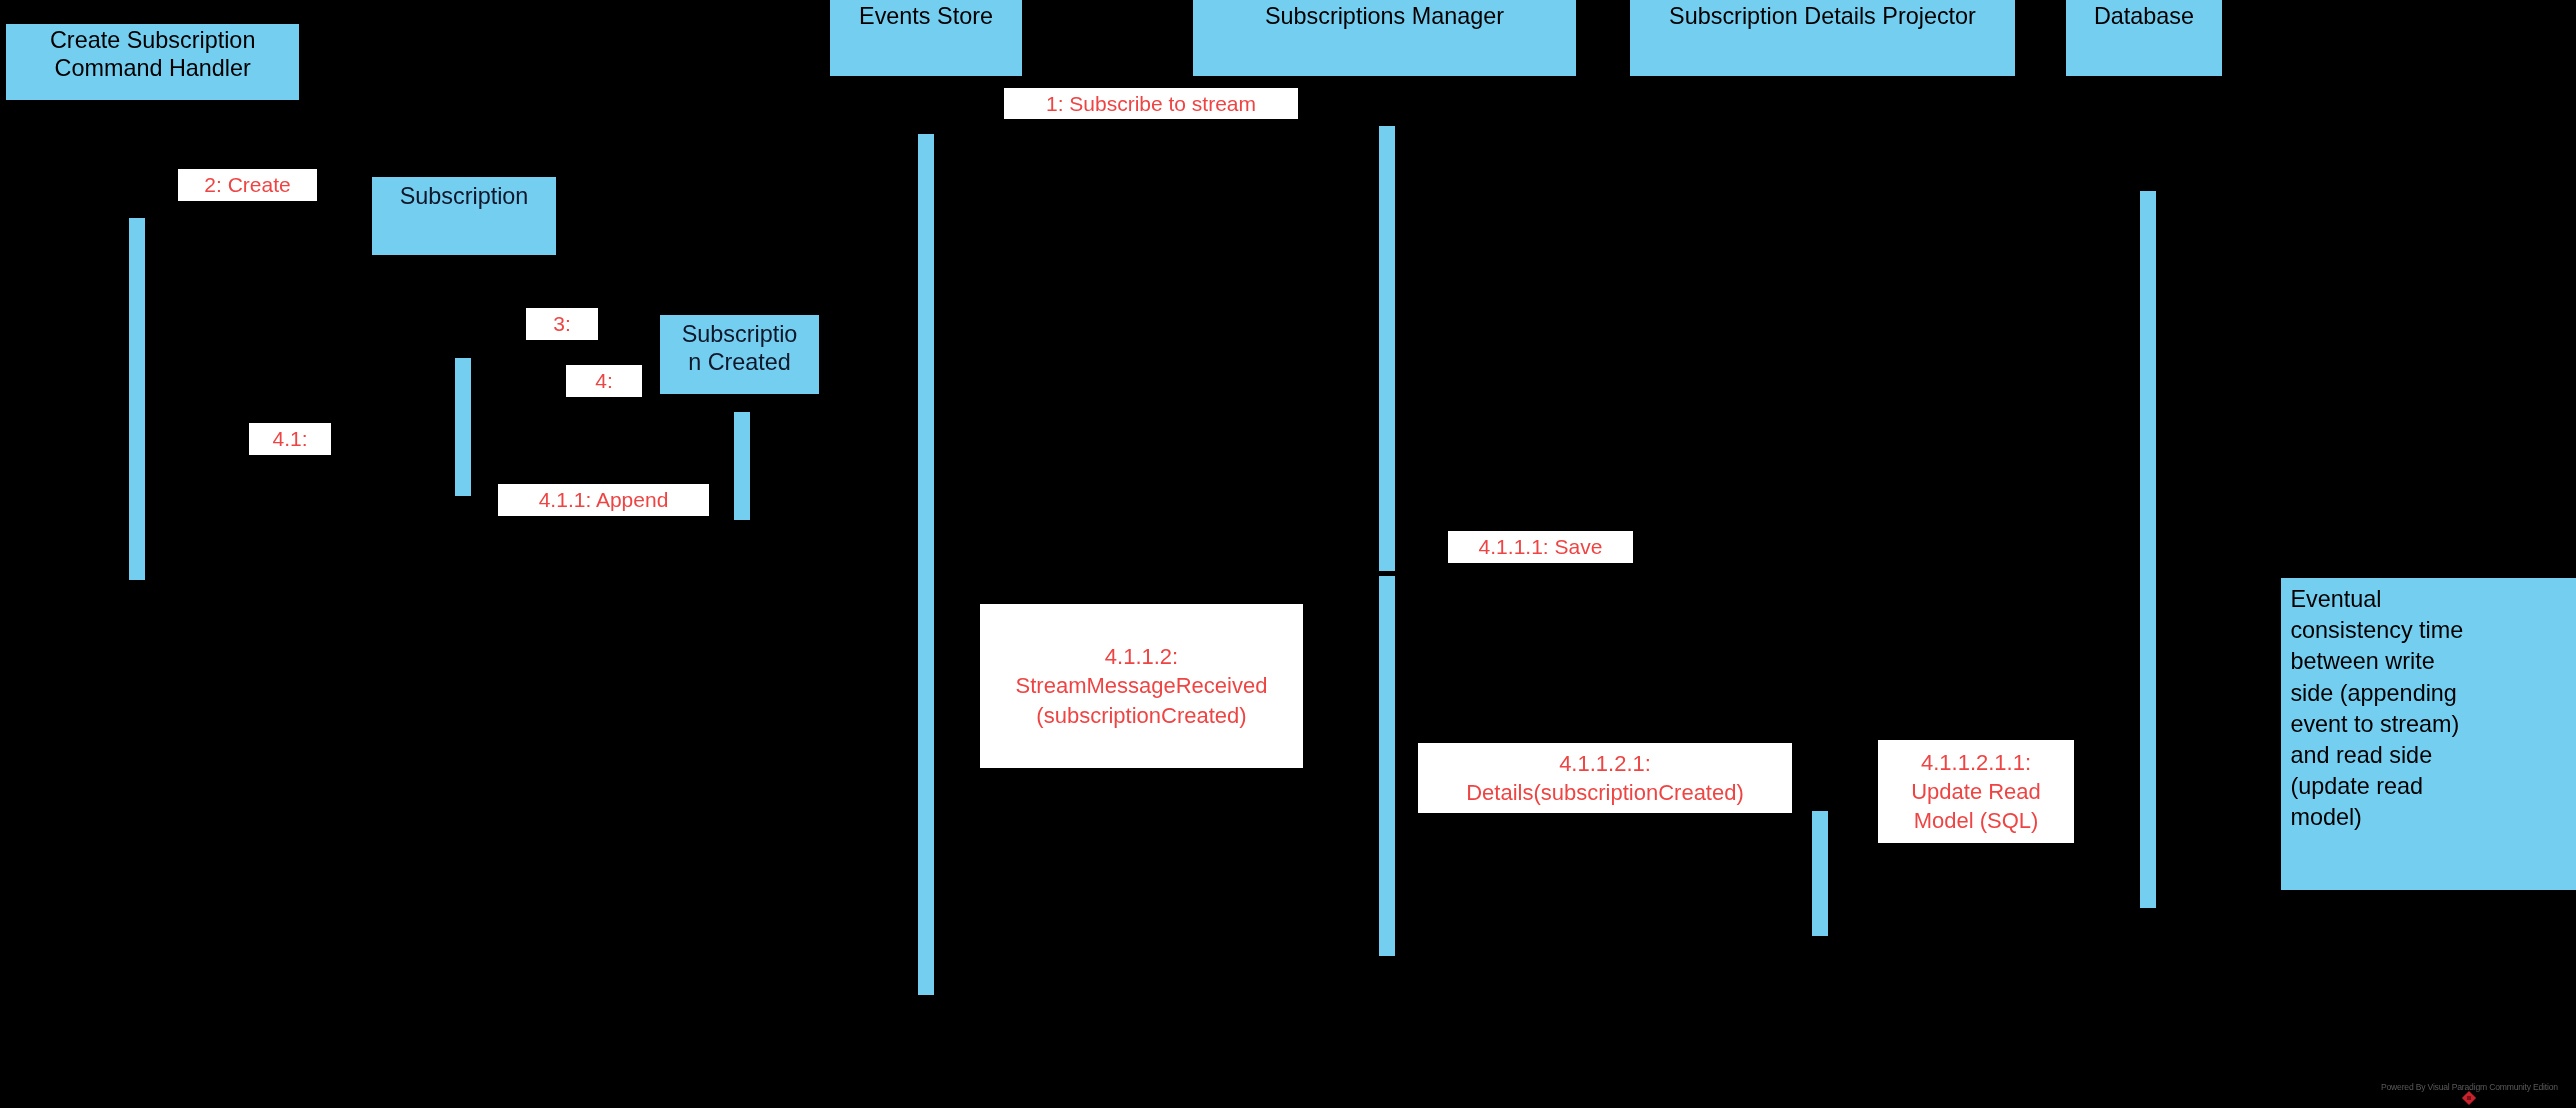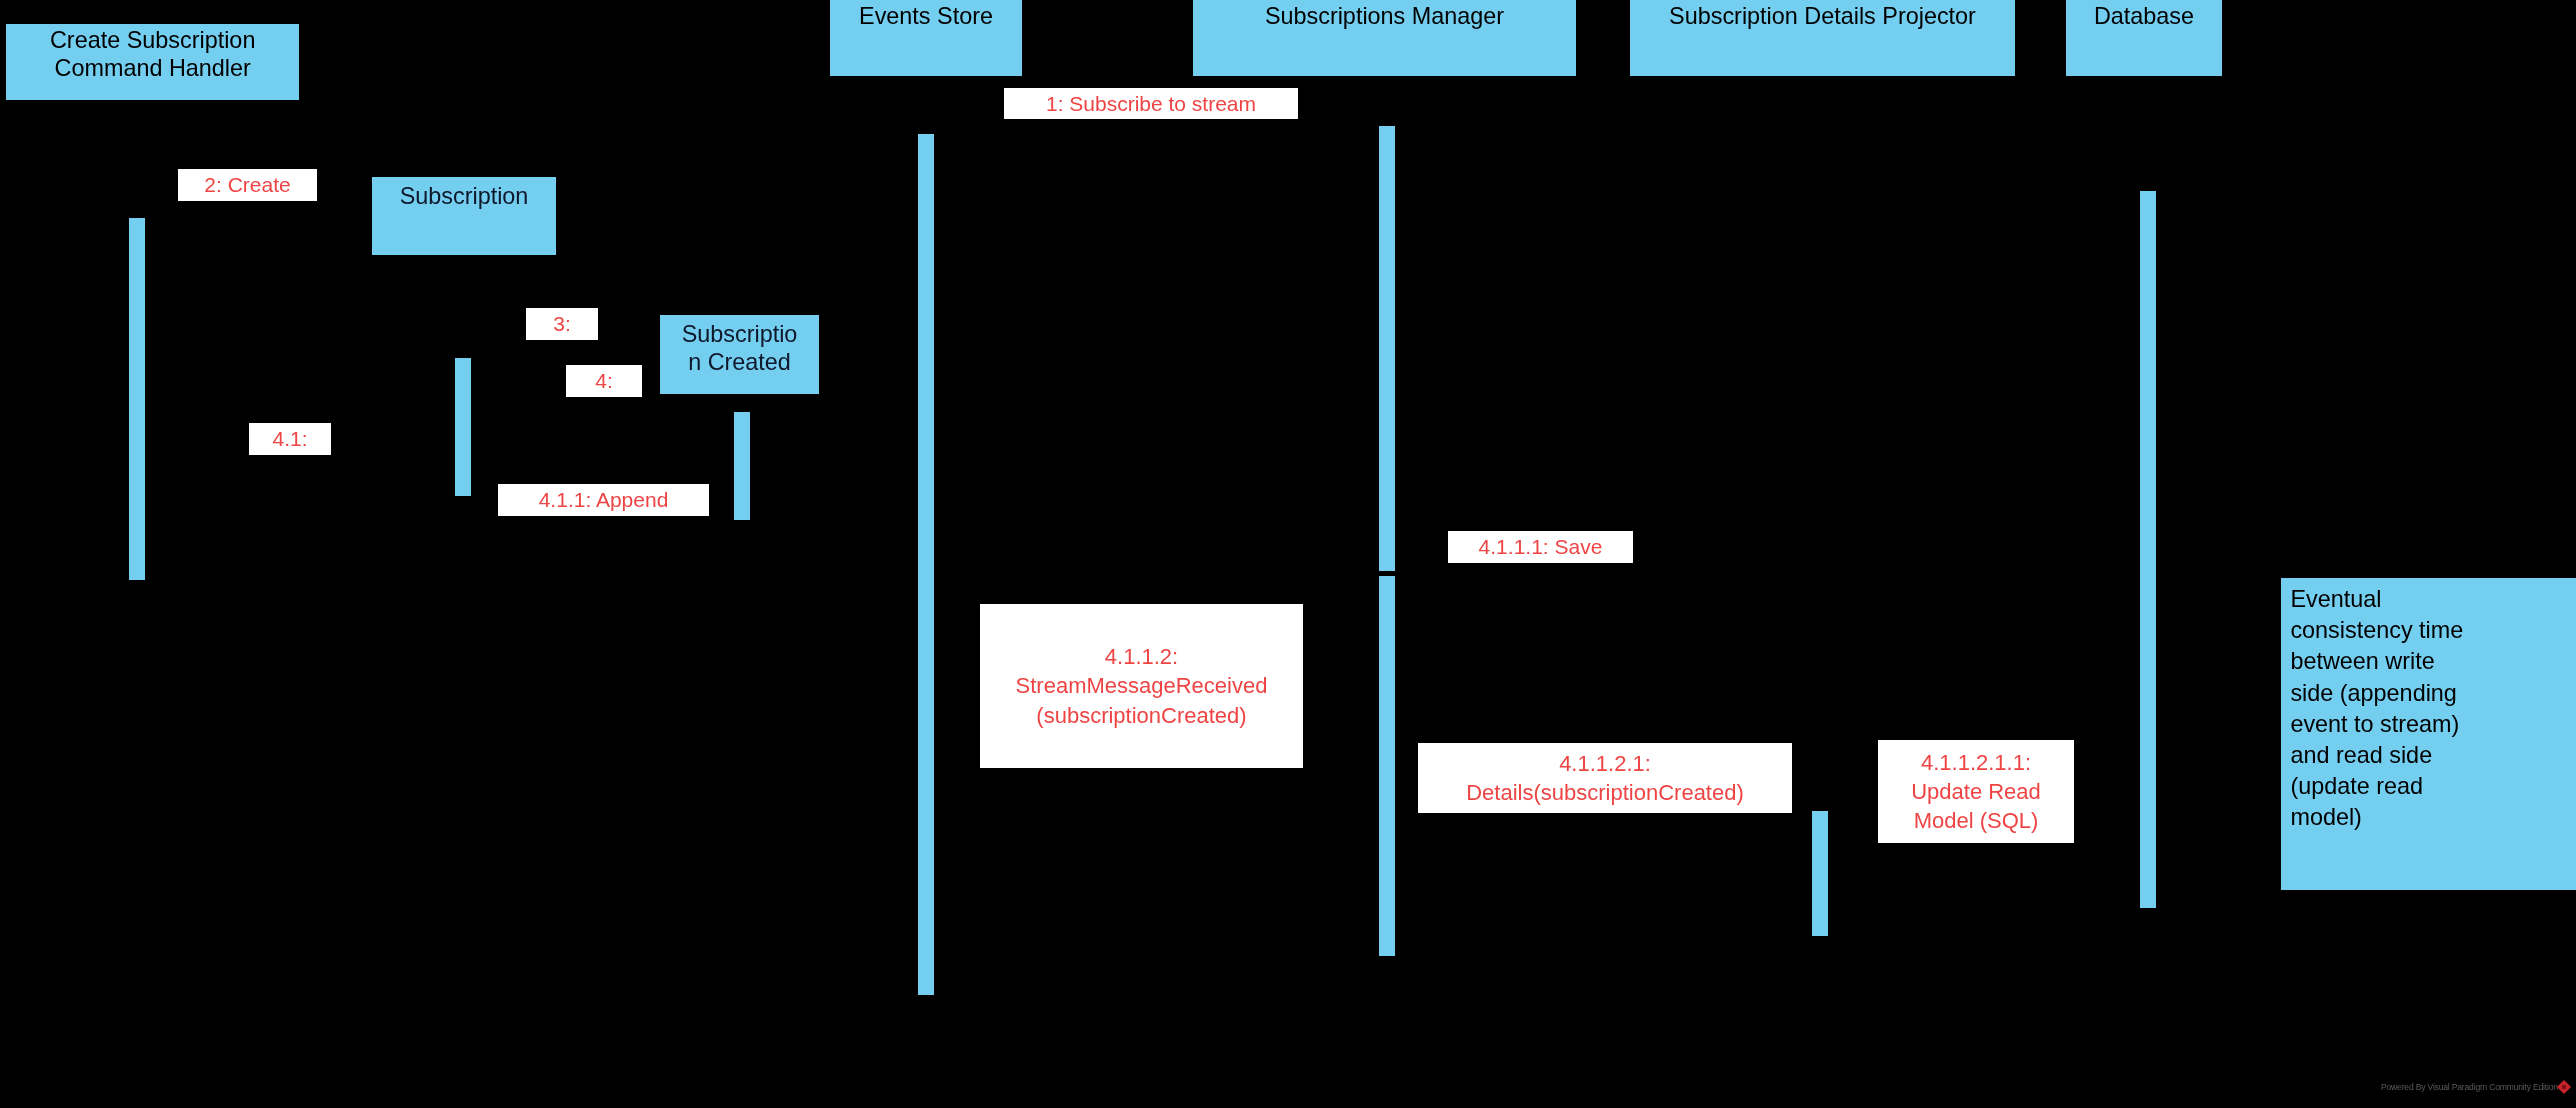--- a/index.html
+++ b/index.html
@@ -84,20 +84,21 @@
   
   .watermark {
     position: absolute;
     display: flex;
     align-items: center;
     gap: 1px;
     font-size: 8.6px;
     color: #595959;
     letter-spacing: -0.2px;
     white-space: nowrap;
+    flex-direction: column;
   }
   .vp-diamond {
     width: 10px;
     height: 10px;
     background: #C8232C;
     transform: rotate(45deg);
     display: inline-block;
     position: relative;
   }
   .vp-diamond::after {

